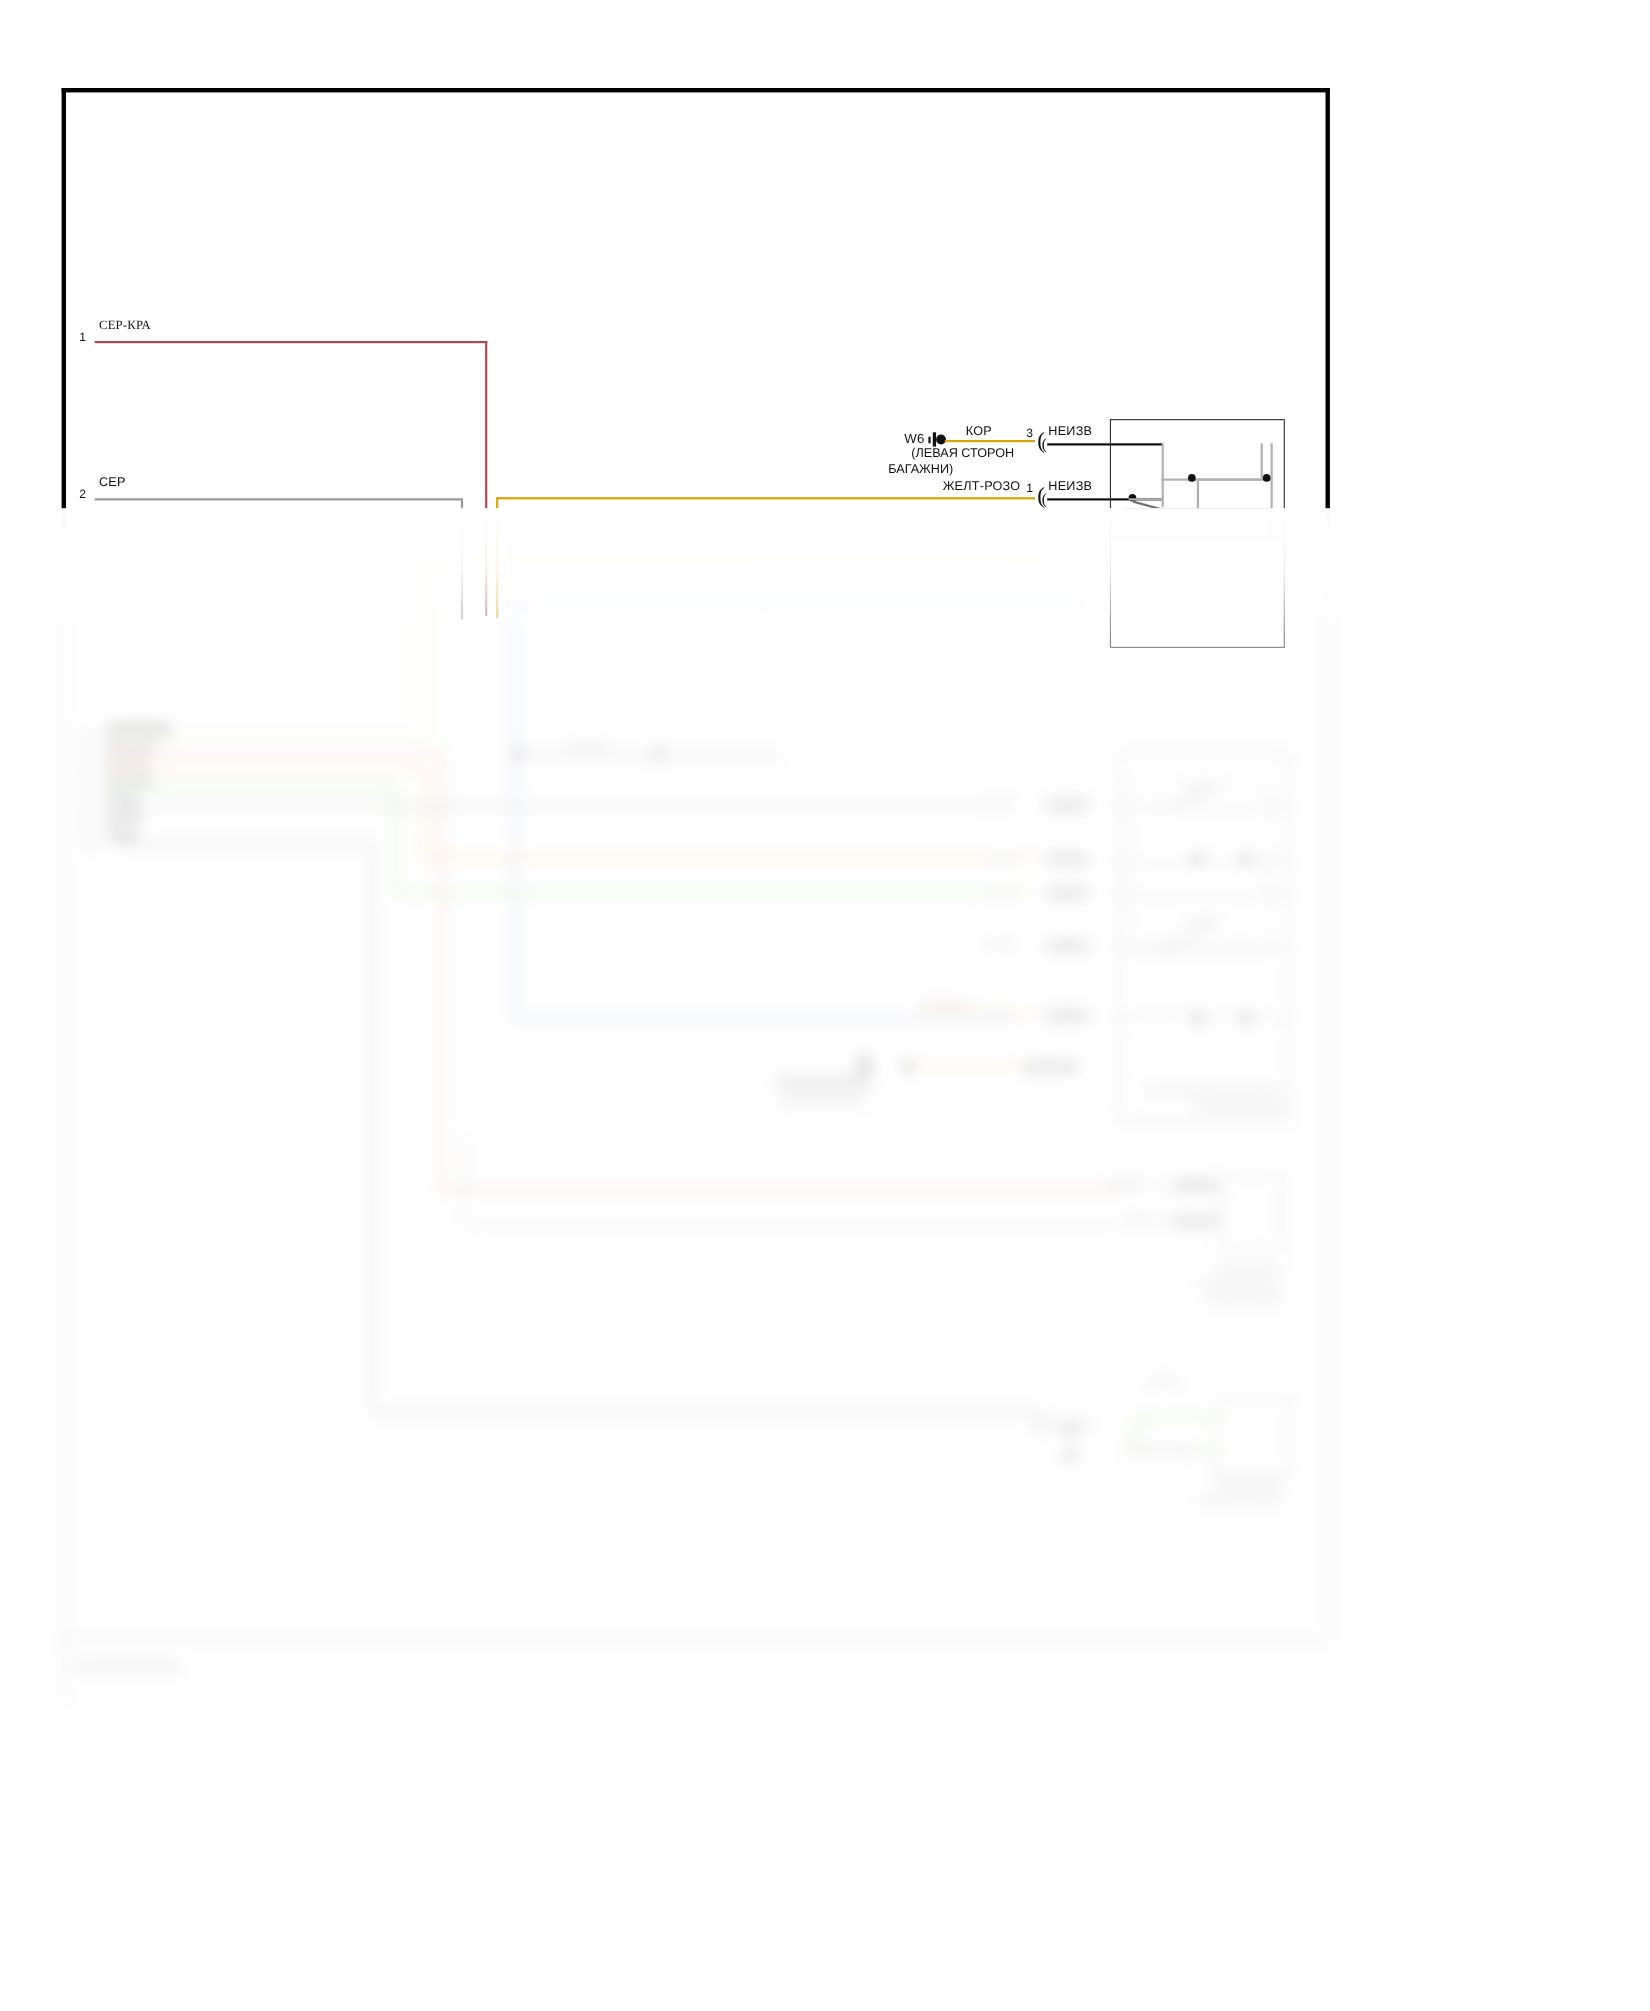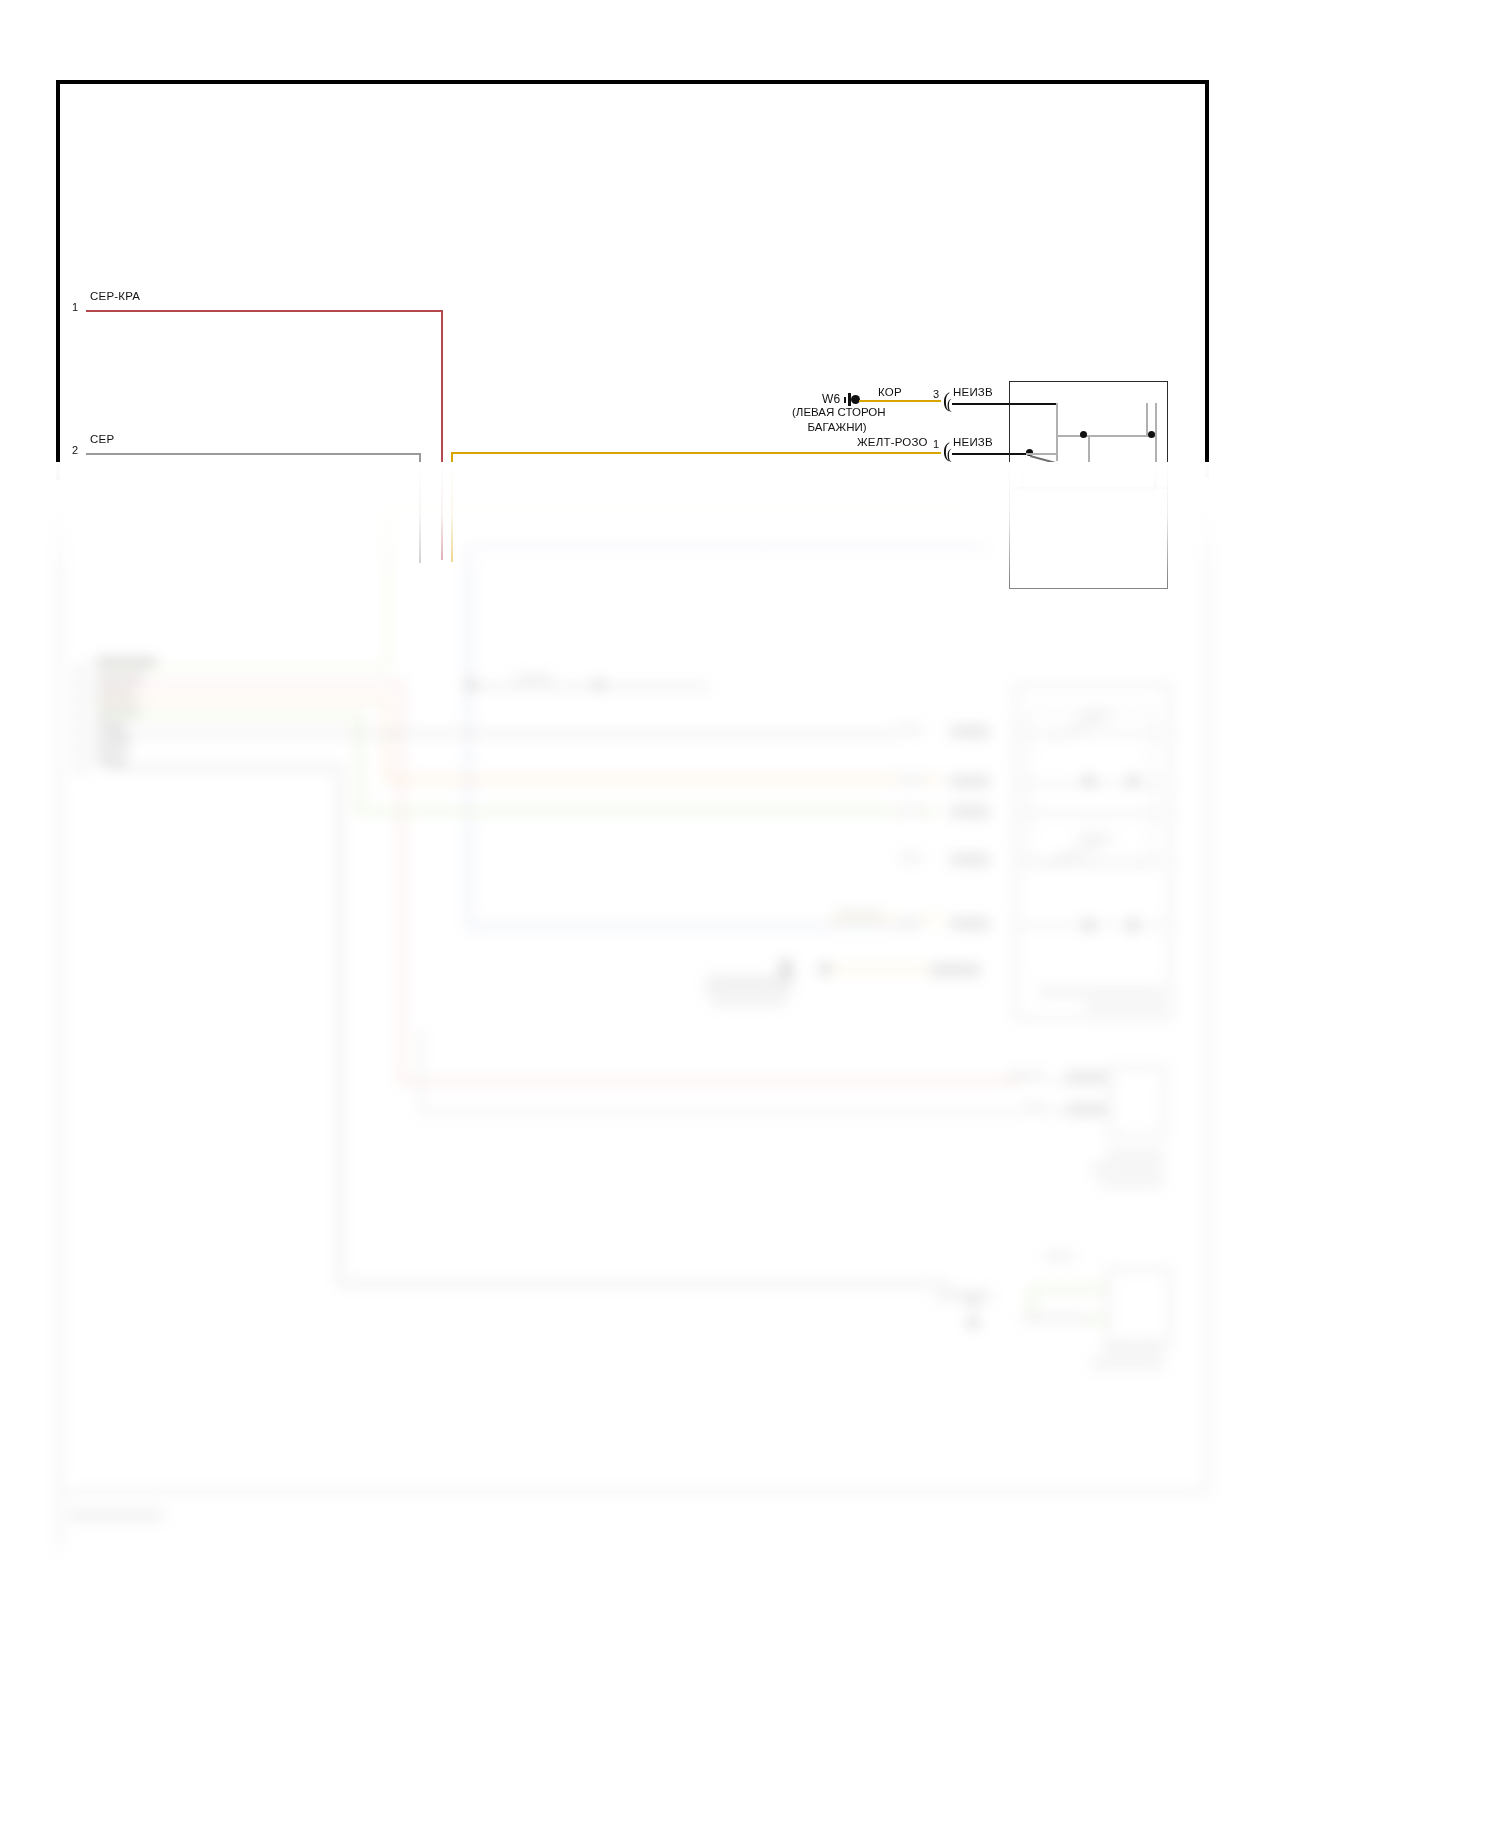--- a/index.html
+++ b/index.html
@@ -157,35 +157,35 @@
 </head>
 <body>
 
 <div id="page">
 
   <div class="frame-top"></div>
   <div class="frame-left"></div>
   <div class="frame-right"></div>
 
   <div class="pin-num" style="left:72px;top:301px;">1</div>
-  <div class="lbl" style="left:90px;top:290px;">СЕР-КРА</div>
+  <div class="lbl" style="left:90px;top:290px;font-family:Liberation Serif, serif;">СЕР-КРА</div>
   <div class="wire h w-red" style="left:86px;top:310px;width:357px;"></div>
   <div class="wire v w-red" style="left:441px;top:310px;height:250px;"></div>
 
   <div class="pin-num" style="left:72px;top:444px;">2</div>
   <div class="lbl" style="left:90px;top:433px;">СЕР</div>
   <div class="wire h w-gray" style="left:86px;top:453px;width:334px;"></div>
   <div class="wire v w-gray" style="left:419px;top:453px;height:110px;"></div>
 
   <div class="lbl big" style="left:822px;top:392px;">W6</div>
   <div class="term-tick" style="left:844px;top:397px;"></div>
   <div class="term-bar" style="left:848px;top:393px;"></div>
   <div class="term-dot" style="left:851px;top:395px;"></div>
 
-  <div class="cap" style="left:792px;top:405px;width:170px;text-align:left;">(ЛЕВАЯ СТОРОН</div>
+  <div class="cap" style="left:752px;top:405px;width:170px;text-align:right;">(ЛЕВАЯ СТОРОН</div>
   <div class="cap" style="left:752px;top:420px;width:170px;text-align:center;">БАГАЖНИ)</div>
 
   <div class="lbl" style="left:878px;top:386px;">КОР</div>
   <div class="wire h w-yellow" style="left:859px;top:400px;width:82px;"></div>
   <div class="pin-num" style="left:933px;top:388px;">3</div>
   <div class="conn-brk" style="left:943px;top:390px;">(</div>
   <div class="conn-brk small" style="left:947px;top:394px;">(</div>
   <div class="lbl" style="left:953px;top:386px;">НЕИЗВ</div>
   <div class="wire h w-black" style="left:952px;top:403px;width:105px;"></div>
 

